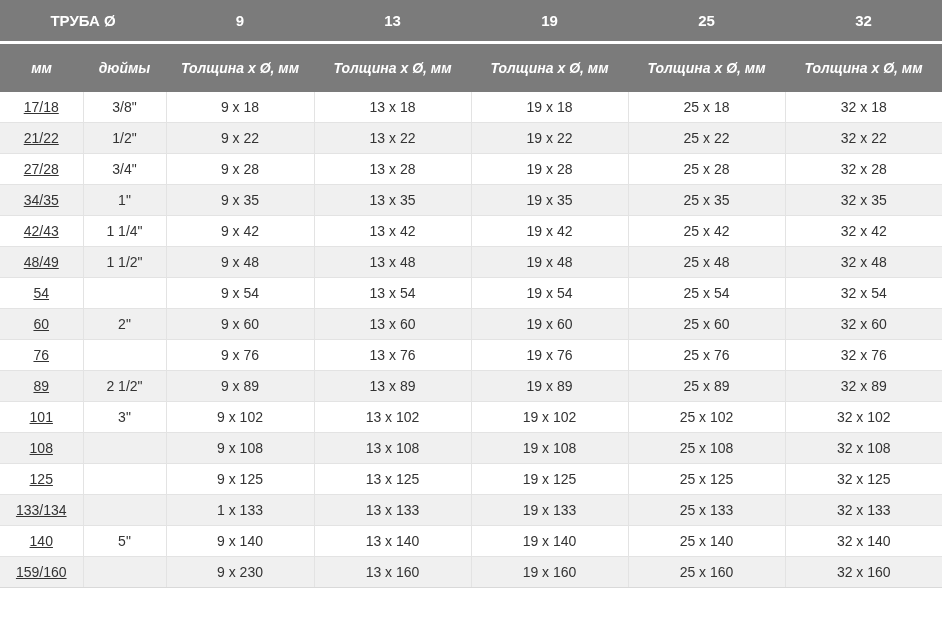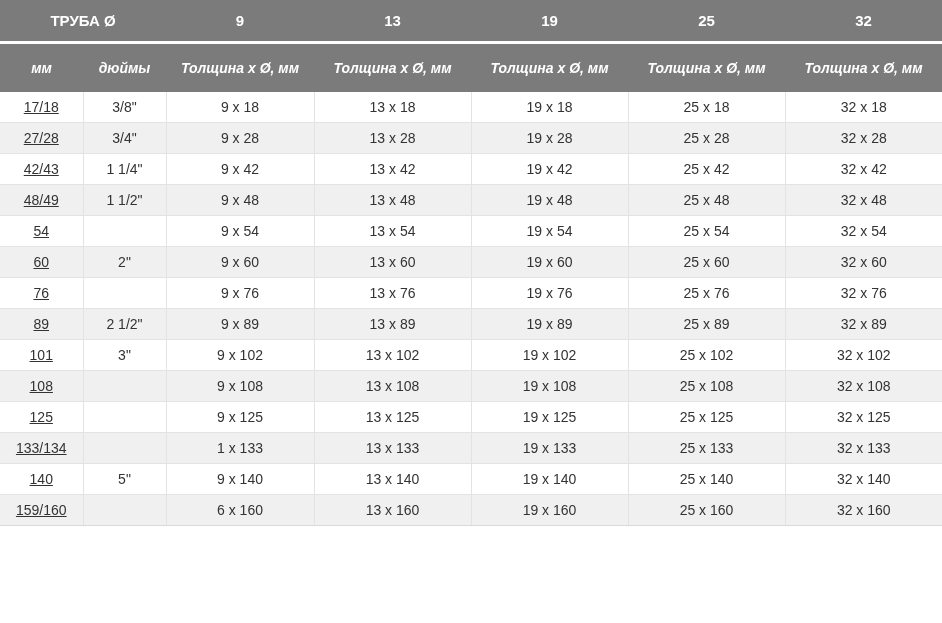--- a/index.html
+++ b/index.html
@@ -94,29 +94,47 @@
         <tr>
     <td>17/18</td>
     <td>3/8"</td>
     <td>9 x 18</td>
     <td>13 x 18</td>
     <td>19 x 18</td>
     <td>25 x 18</td>
     <td>32 x 18</td>
   </tr>
         <tr>
+    <td>21/22</td>
+    <td>1/2"</td>
+    <td>9 x 22</td>
+    <td>13 x 22</td>
+    <td>19 x 22</td>
+    <td>25 x 22</td>
+    <td>32 x 22</td>
+  </tr>
+        <tr>
     <td>27/28</td>
     <td>3/4"</td>
     <td>9 x 28</td>
     <td>13 x 28</td>
     <td>19 x 28</td>
     <td>25 x 28</td>
     <td>32 x 28</td>
   </tr>
         <tr>
+    <td>34/35</td>
+    <td>1"</td>
+    <td>9 x 35</td>
+    <td>13 x 35</td>
+    <td>19 x 35</td>
+    <td>25 x 35</td>
+    <td>32 x 35</td>
+  </tr>
+        <tr>
     <td>42/43</td>
     <td>1 1/4"</td>
     <td>9 x 42</td>
     <td>13 x 42</td>
     <td>19 x 42</td>
     <td>25 x 42</td>
     <td>32 x 42</td>
   </tr>
         <tr>
     <td>48/49</td>
@@ -204,21 +222,21 @@
     <td>5"</td>
     <td>9 x 140</td>
     <td>13 x 140</td>
     <td>19 x 140</td>
     <td>25 x 140</td>
     <td>32 x 140</td>
   </tr>
         <tr>
     <td>159/160</td>
     <td></td>
-    <td>6 x 160</td>
+    <td>9 x 230</td>
     <td>13 x 160</td>
     <td>19 x 160</td>
     <td>25 x 160</td>
     <td>32 x 160</td>
   </tr>
       </tbody>
   </table>
 </div>
 
 </body></html>

